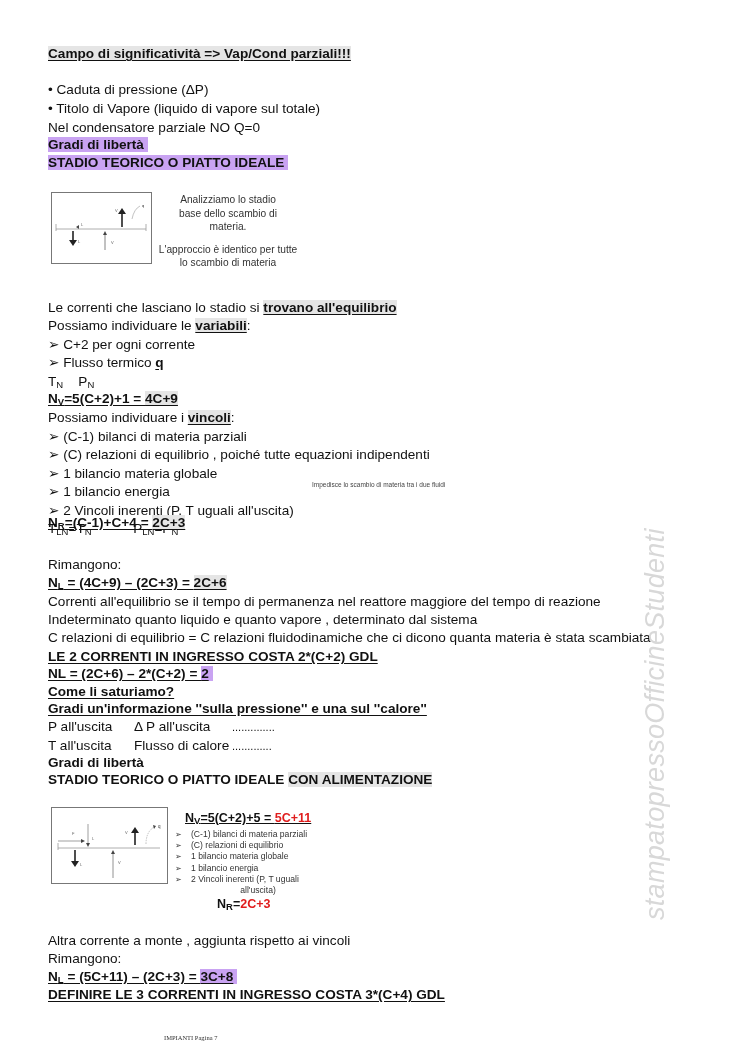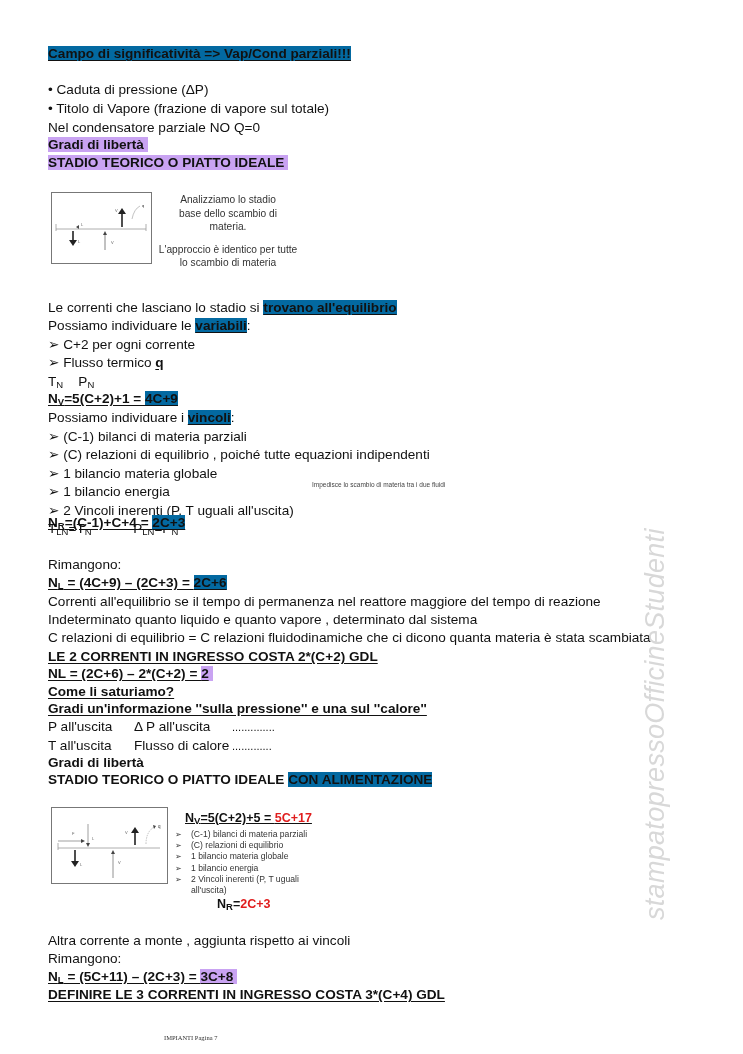--- a/index.html
+++ b/index.html
@@ -1,61 +1,61 @@
 <!DOCTYPE html>
 <html><head>
 <meta charset="utf-8">
 <style>
   html, body { margin: 0; padding: 0; background: #ffffff; }
   body { width: 743px; height: 1054px; position: relative; overflow: hidden;
          font-family: "Liberation Sans", "DejaVu Sans", sans-serif; color: #111; }
   .line { position: absolute; left: 48px; font-size: 13.6px; line-height: 18px; white-space: nowrap; }
   .b { font-weight: bold; }
   .u { text-decoration: underline; text-underline-offset: 2px; }
-  .hl { background: #0369a1; }
+  .hl { background: #e5e5e5; }
   .hlx { background: #c9a3f2; padding-right: 4px; }
   .sub { font-size: 9.5px; vertical-align: -2px; }
   .smallcap { font-size: 11px; }
   .red { color: #e01d1d; }
 
   .img-box { position: absolute; background: #fff; }
   .fig1 { left: 51px; top: 192px; width: 99px; height: 70px; border: 1px solid #777; }
   .fig2 { left: 51px; top: 807px; width: 115px; height: 75px; border: 1px solid #777; }
   .caption1 { position: absolute; left: 158px; top: 193px; width: 140px; text-align: center;
               font-size: 10.2px; line-height: 13.5px; color: #333; }
   .caption1 .gap { height: 9px; }
   .side-note { position: absolute; left: 312px; top: 481px; font-size: 6.5px; color: #444; white-space: nowrap; }
 
   .fig2-text { position: absolute; left: 175px; top: 810px; width: 150px; font-size: 8.6px; line-height: 11.2px; color: #333; }
   .fig2-text .nv { font-size: 12.5px; font-weight: bold; text-decoration: underline; margin-left: 10px; line-height: 16px; color:#111; }
   .fig2-text .nr { font-size: 12.5px; font-weight: bold; margin-left: 42px; line-height: 16px; color:#111; }
   .fig2-text .bi { display: block; padding-left: 16px; position: relative; }
   .fig2-text .bi::before { content: "➢"; position: absolute; left: 0; font-size: 8px; }
-  .fig2-text .cont { display: block; padding-left: 16px; }
+  .fig2-text .cont { display: block; padding-left: 16px; text-align: center; }
 
   .watermark { position: absolute; left: 640px; top: 920px; transform-origin: left top; transform: rotate(-90deg);
                font-size: 27px; font-style: italic; color: #d8d8d8; white-space: nowrap; letter-spacing: 0.3px; }
   .footer { position: absolute; left: 164px; top: 1034px; font-family: "Liberation Serif", serif; font-size: 6.5px; color: #333; }
 
   svg line, svg path { shape-rendering: geometricPrecision; }
 </style>
 </head>
 <body>
 
 <div class="line b u" style="top:45px">
   <span class="hl">Campo di significatività =&gt; Vap/Cond parziali!!!</span>
 </div>
 
 <div class="line" style="top:81px">
   <span>•</span>
   <span>Caduta di pressione (ΔP)</span>
 </div>
 <div class="line" style="top:100px">
   <span>•</span>
-  <span>Titolo di Vapore (frazione di vapore sul totale)</span>
+  <span>Titolo di Vapore (liquido di vapore sul totale)</span>
 </div>
 <div class="line" style="top:119px">Nel condensatore parziale NO Q=0</div>
 <div class="line b" style="top:136px">
   <span class="hlx">Gradi di libertà</span>
 </div>
 <div class="line b" style="top:154px">
   <span class="hlx">STADIO TEORICO O PIATTO IDEALE</span>
 </div>
 
 <div class="img-box fig1">
@@ -184,21 +184,21 @@
     <text x="106" y="20" font-size="4.5" fill="#333">q</text>
     <text x="20" y="27" font-size="4" fill="#666">F</text>
     <text x="40" y="32" font-size="4" fill="#666">L</text>
     <text x="28" y="58" font-size="4" fill="#666">L</text>
     <text x="66" y="56" font-size="4" fill="#666">V</text>
     <text x="73" y="26" font-size="4" fill="#666">V</text>
   </svg>
 </div>
 <div class="fig2-text">
   <div class="nv">
-    <span>N</span><span class="sub">V</span><span>=5(C+2)+5 = </span><span class="red">5C+17</span>
+    <span>N</span><span class="sub">V</span><span>=5(C+2)+5 = </span><span class="red">5C+11</span>
   </div>
   <span class="bi">(C-1) bilanci di materia parziali</span>
   <span class="bi">(C) relazioni di equilibrio</span>
   <span class="bi">1 bilancio materia globale</span>
   <span class="bi">1 bilancio energia</span>
   <span class="bi">2 Vincoli inerenti (P, T uguali</span>
   <span class="cont">all'uscita)</span>
   <div class="nr">
     <span>N</span><span class="sub">R</span><span>=</span><span class="red">2C+3</span>
   </div>

